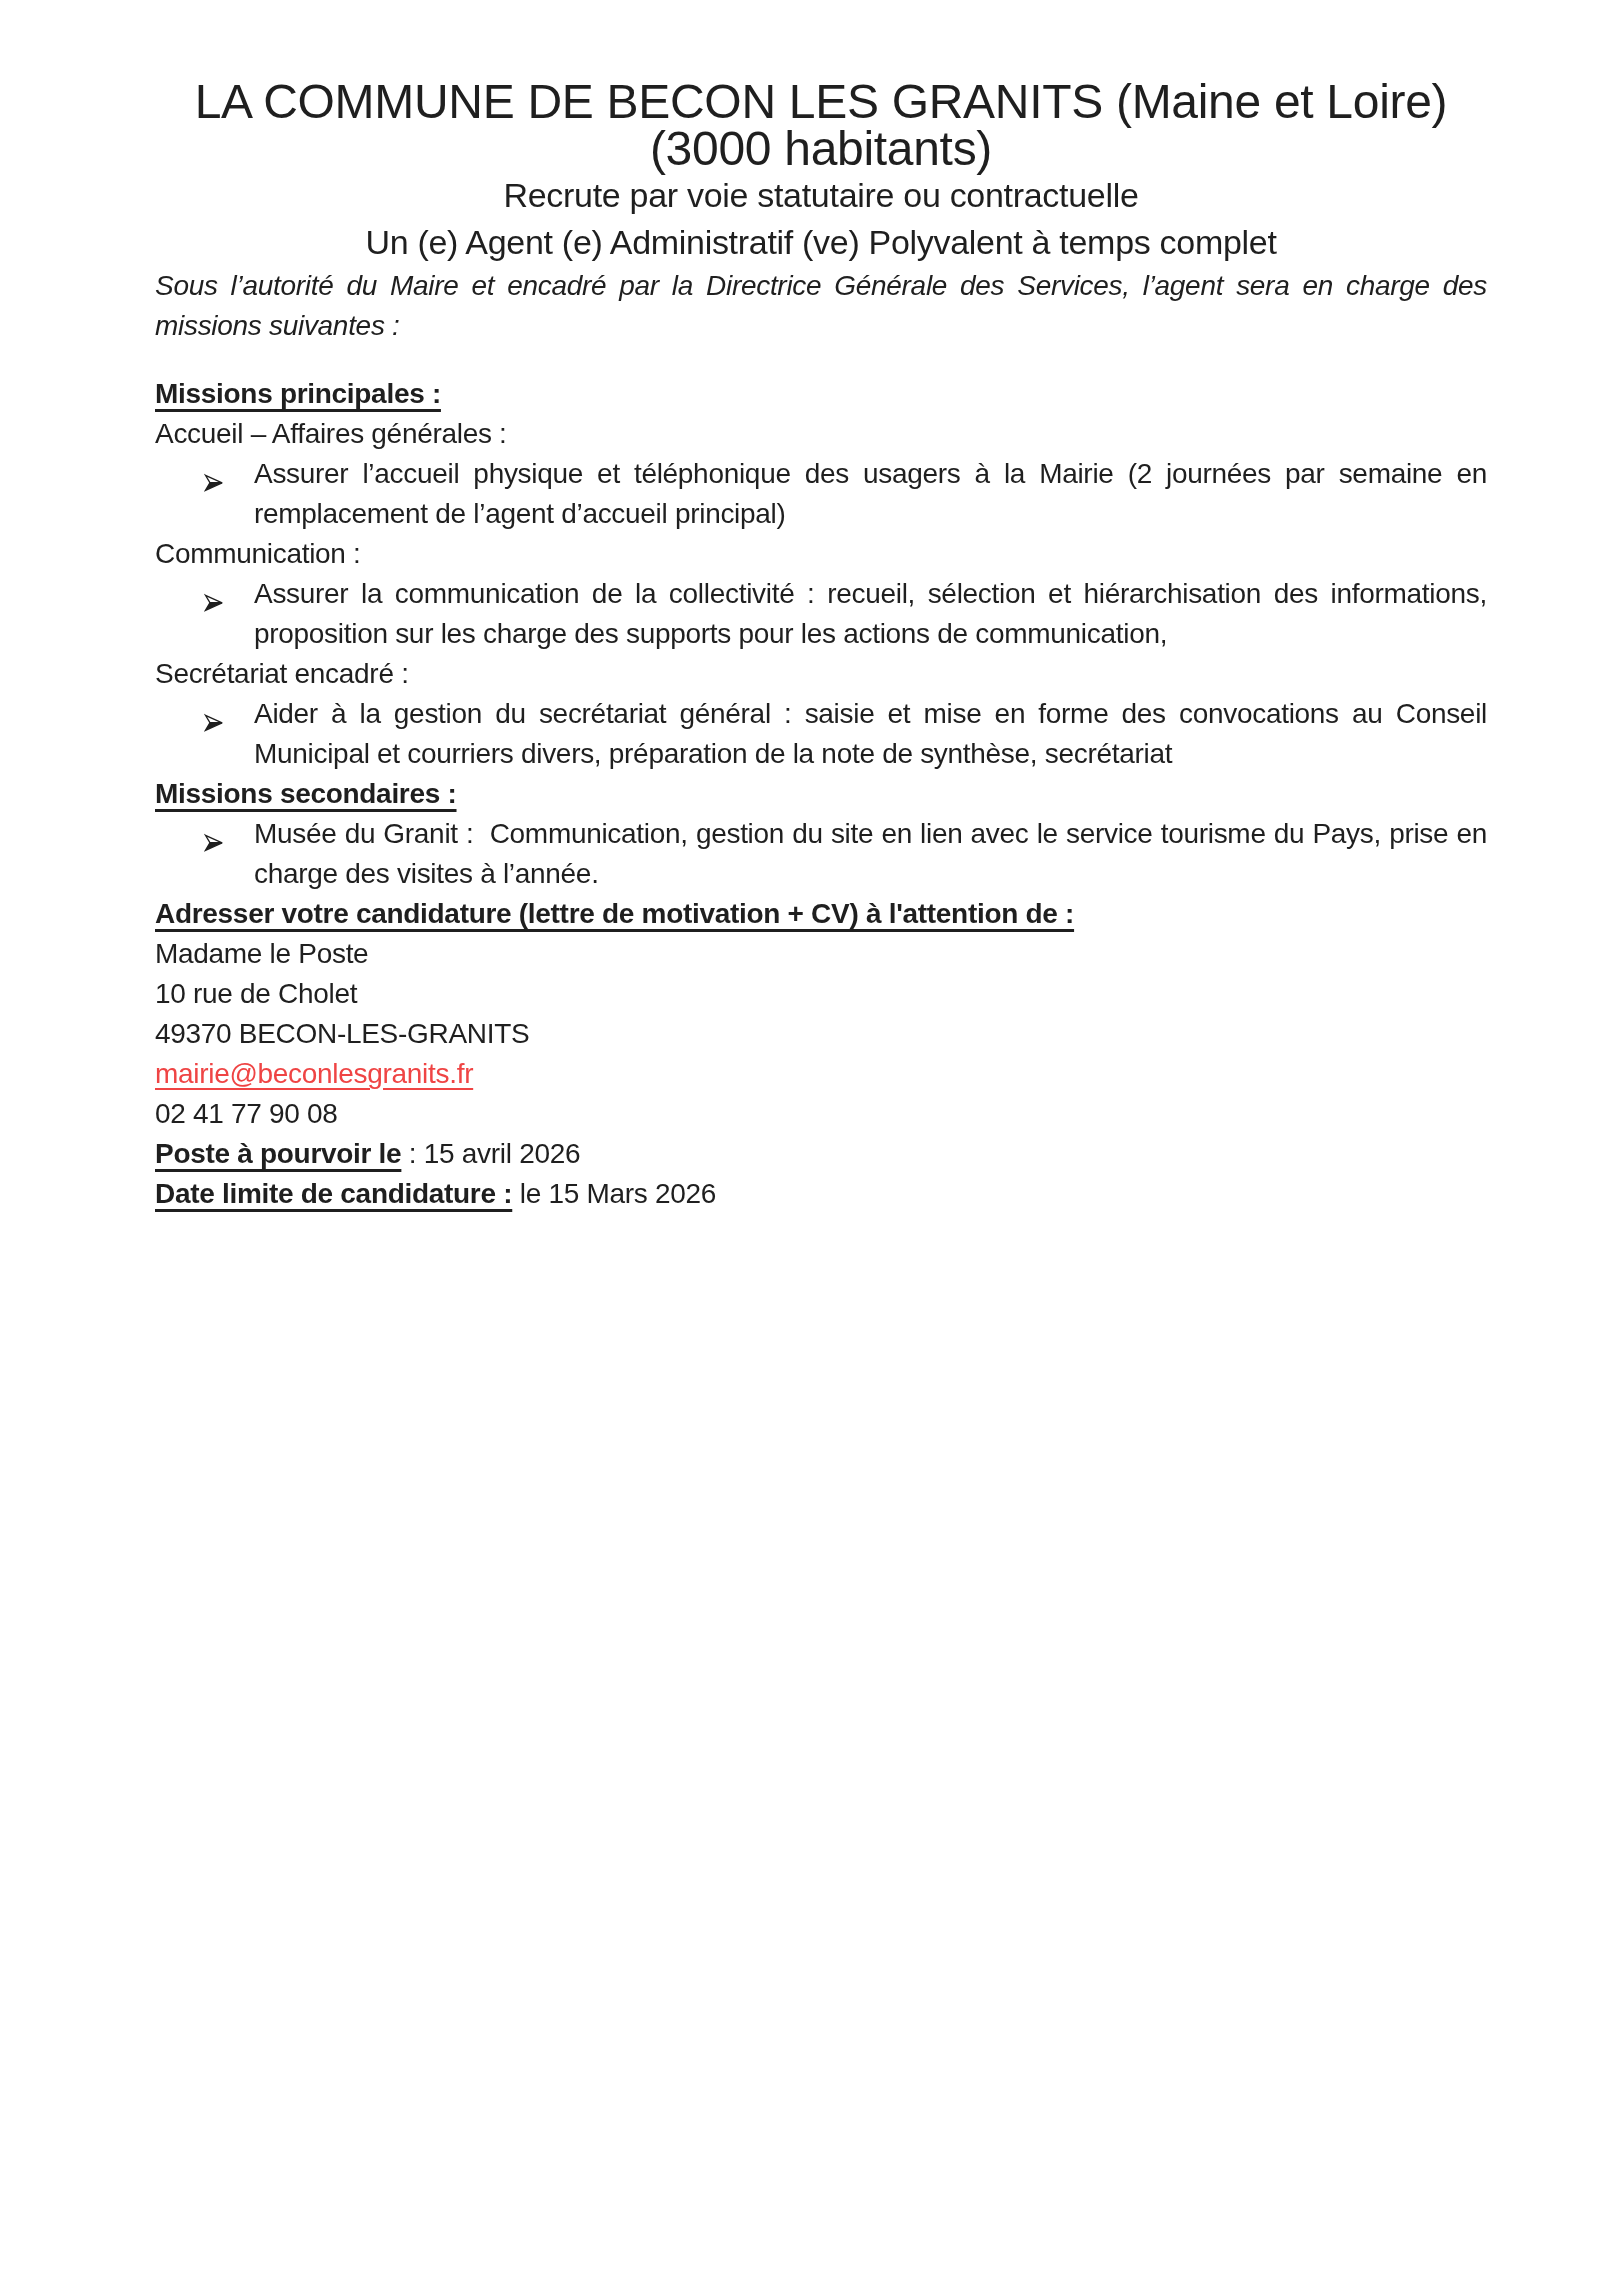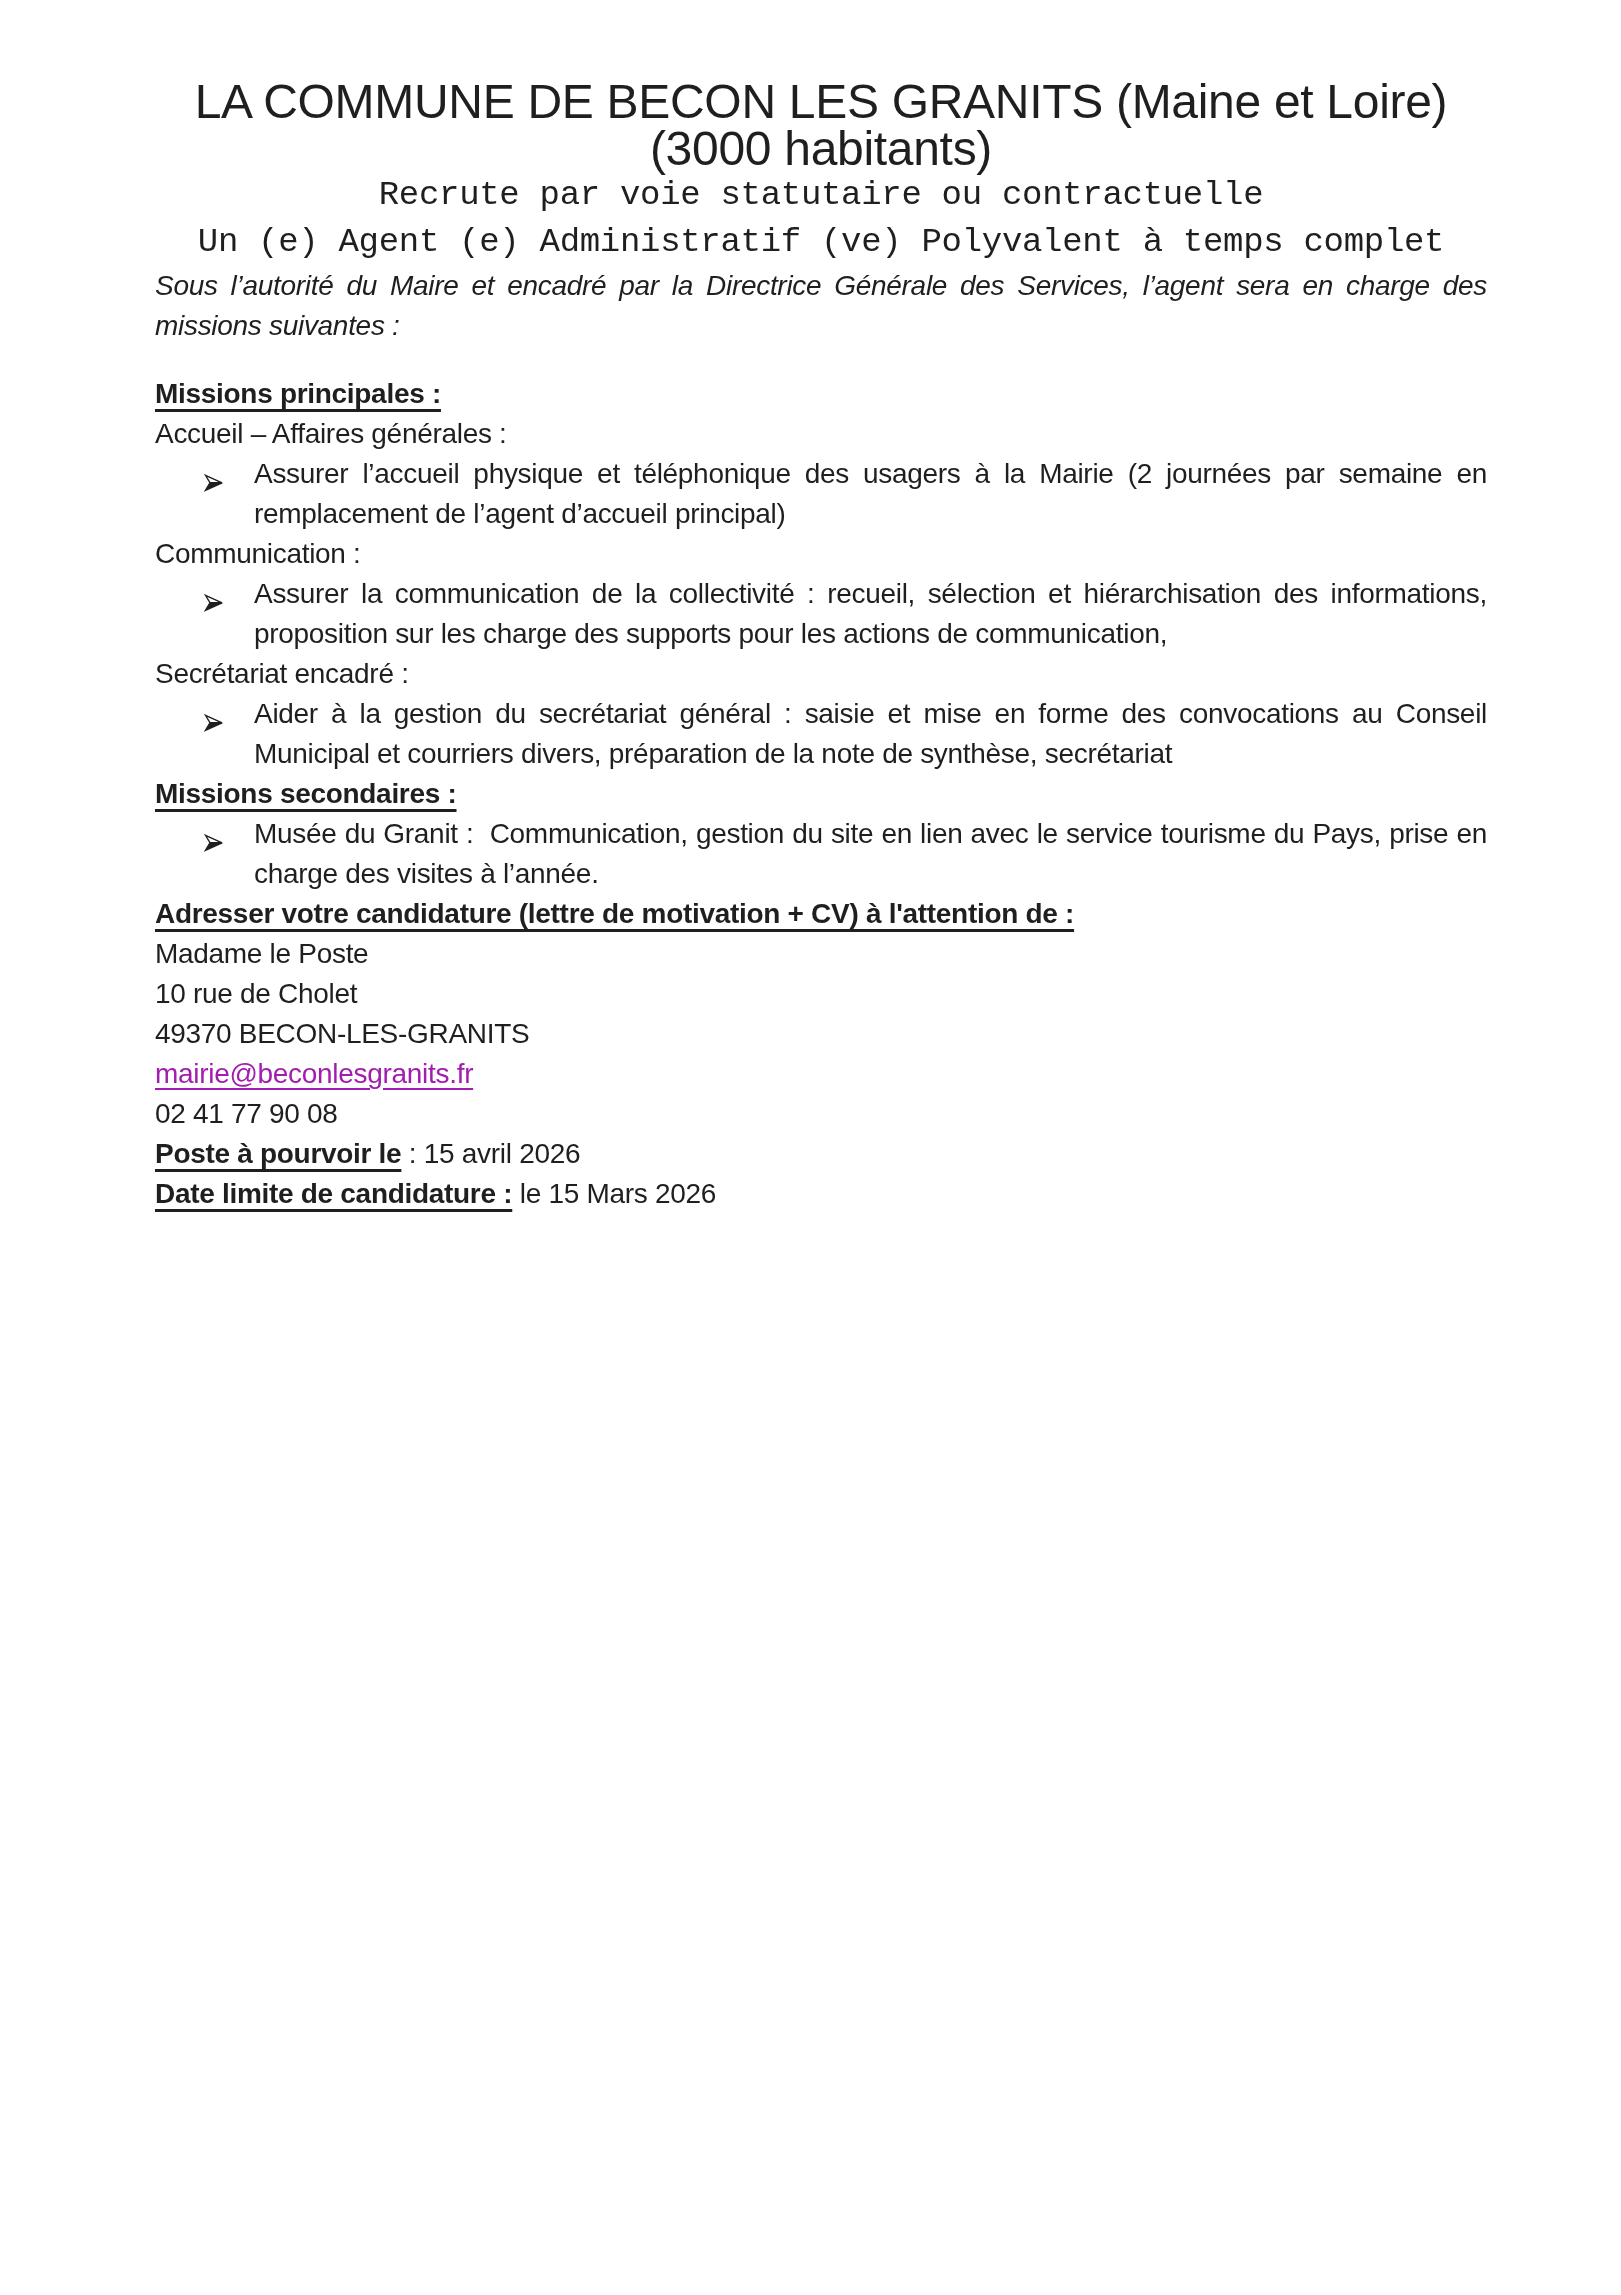--- a/index.html
+++ b/index.html
@@ -14,21 +14,21 @@
     font-family: "Liberation Sans", "DejaVu Sans", sans-serif;
     font-size: 28px;
     line-height: 40px;
     letter-spacing: -0.3px;
     padding: 78px 135px 0 155px;
     overflow: hidden;
   }
 
   .title-block { text-align: center; }
   .title-main { font-size: 48px; line-height: 47px; }
-  .title-sub  { font-size: 34px; line-height: 47px; font-family: Liberation Mono, monospace; }
+  .title-sub  { font-size: 34px; line-height: 47px; }
 
   p { margin: 0; }
 
   .intro {
     text-align: justify;
     font-style: italic;
   }
 
   .heading {
     font-weight: bold;
@@ -45,21 +45,21 @@
   }
   .bullet .marker {
     position: absolute;
     left: 49px;
     top: 10px;
     width: 19.6px;
     height: 19.6px;
   }
 
   .link {
-    color: #a21caf;
+    color: #ef4444;
     text-decoration: underline;
     text-decoration-thickness: 2px;
     text-underline-offset: 5.4px;
     cursor: pointer;
   }
 
   .bold-ul {
     font-weight: bold;
     text-decoration: underline;
     text-decoration-thickness: 3.4px;

